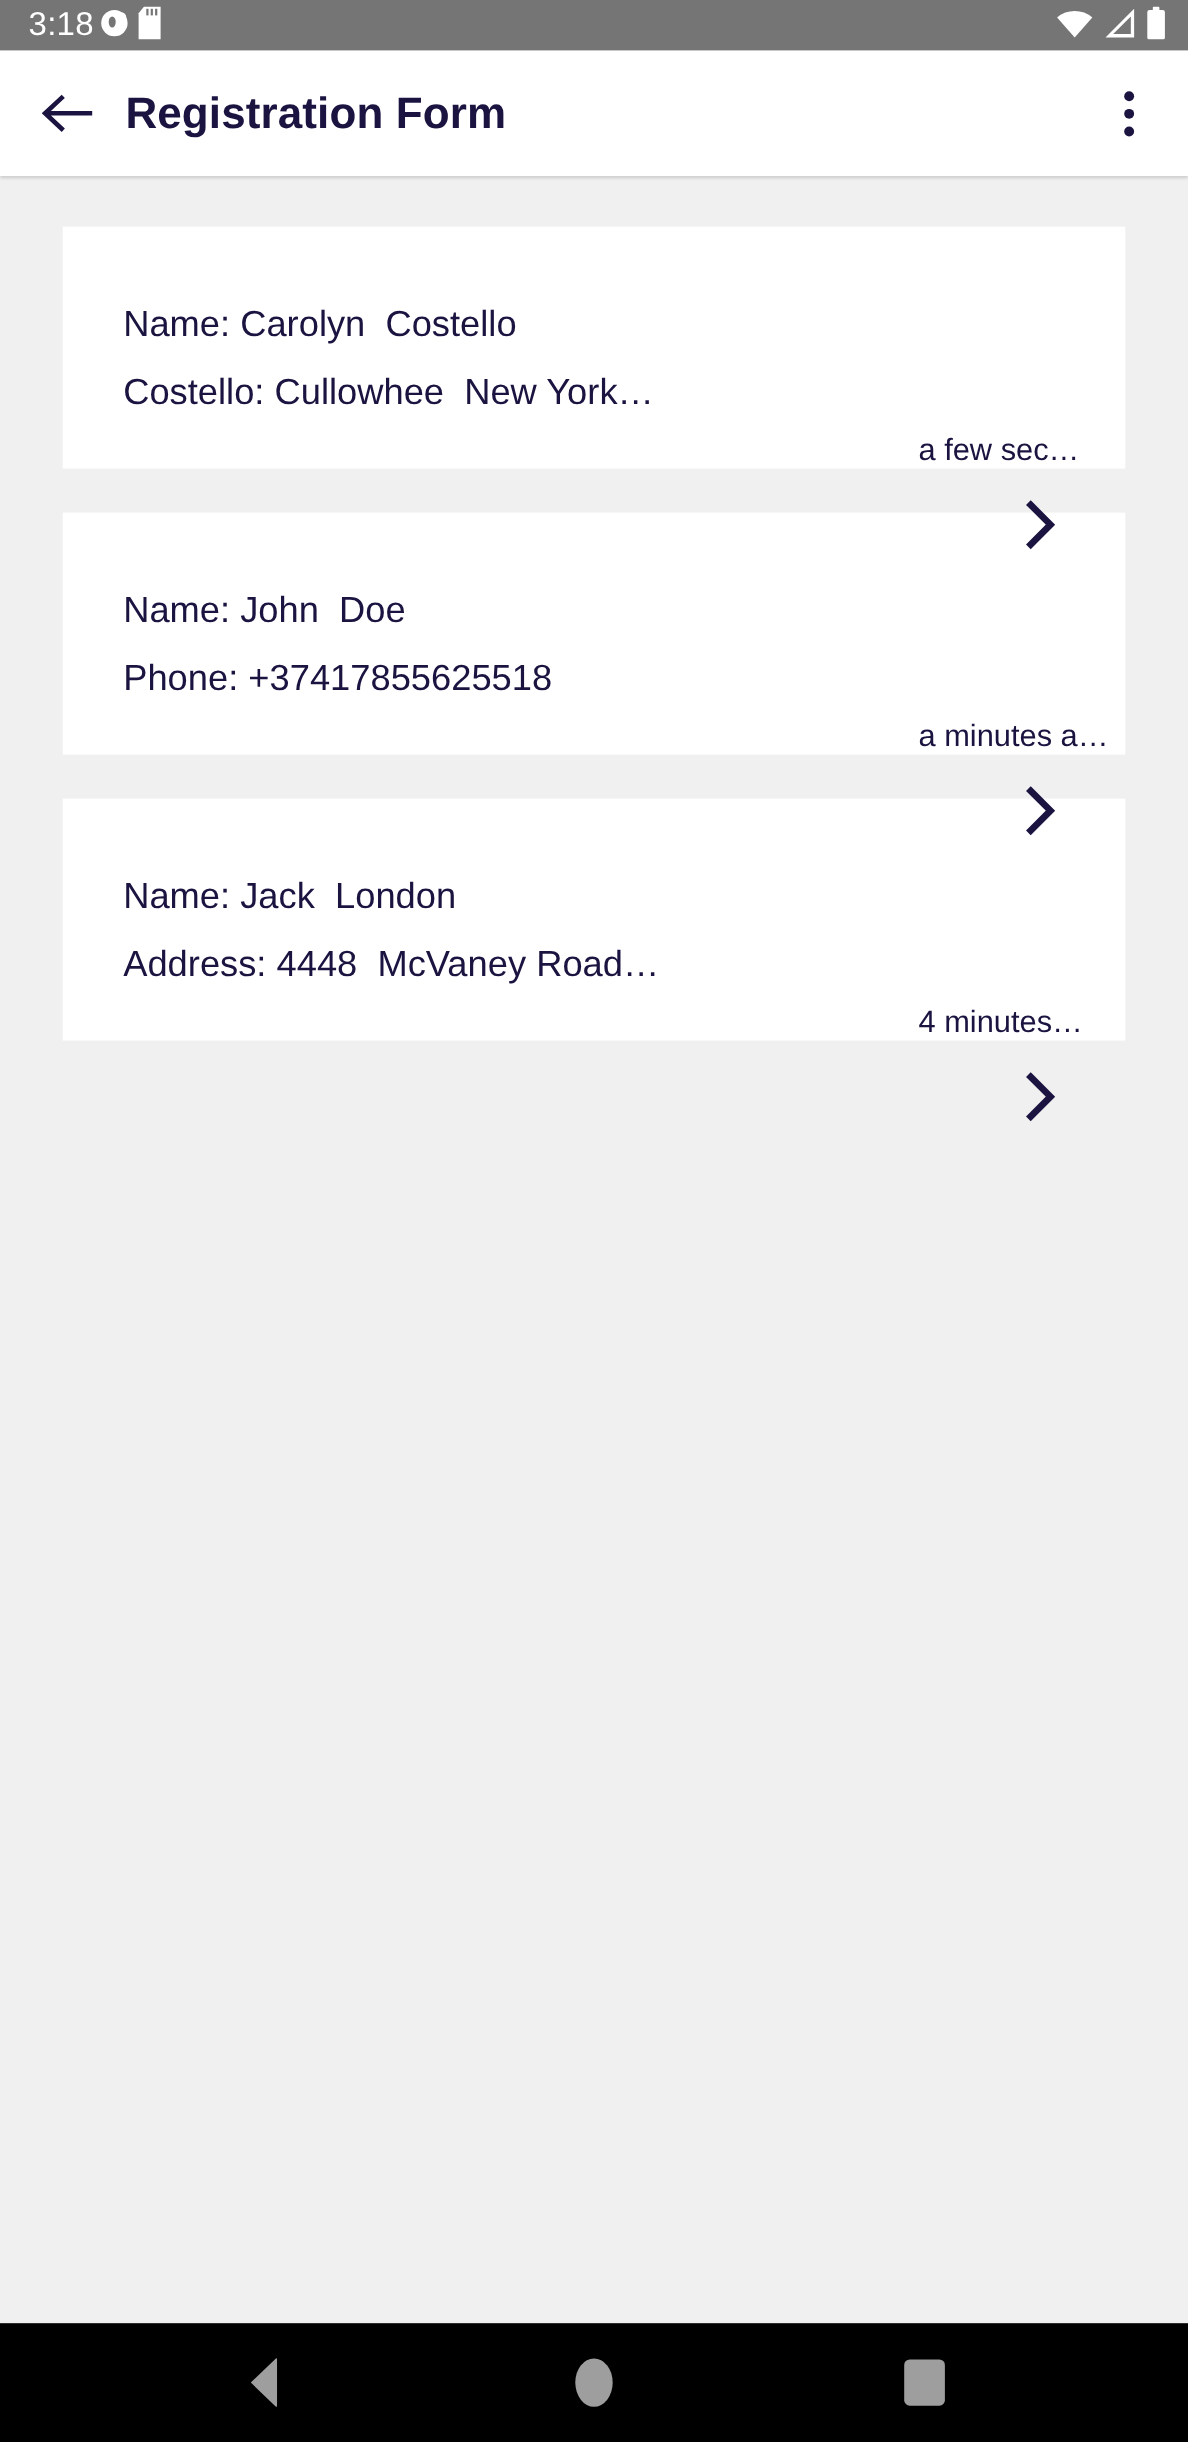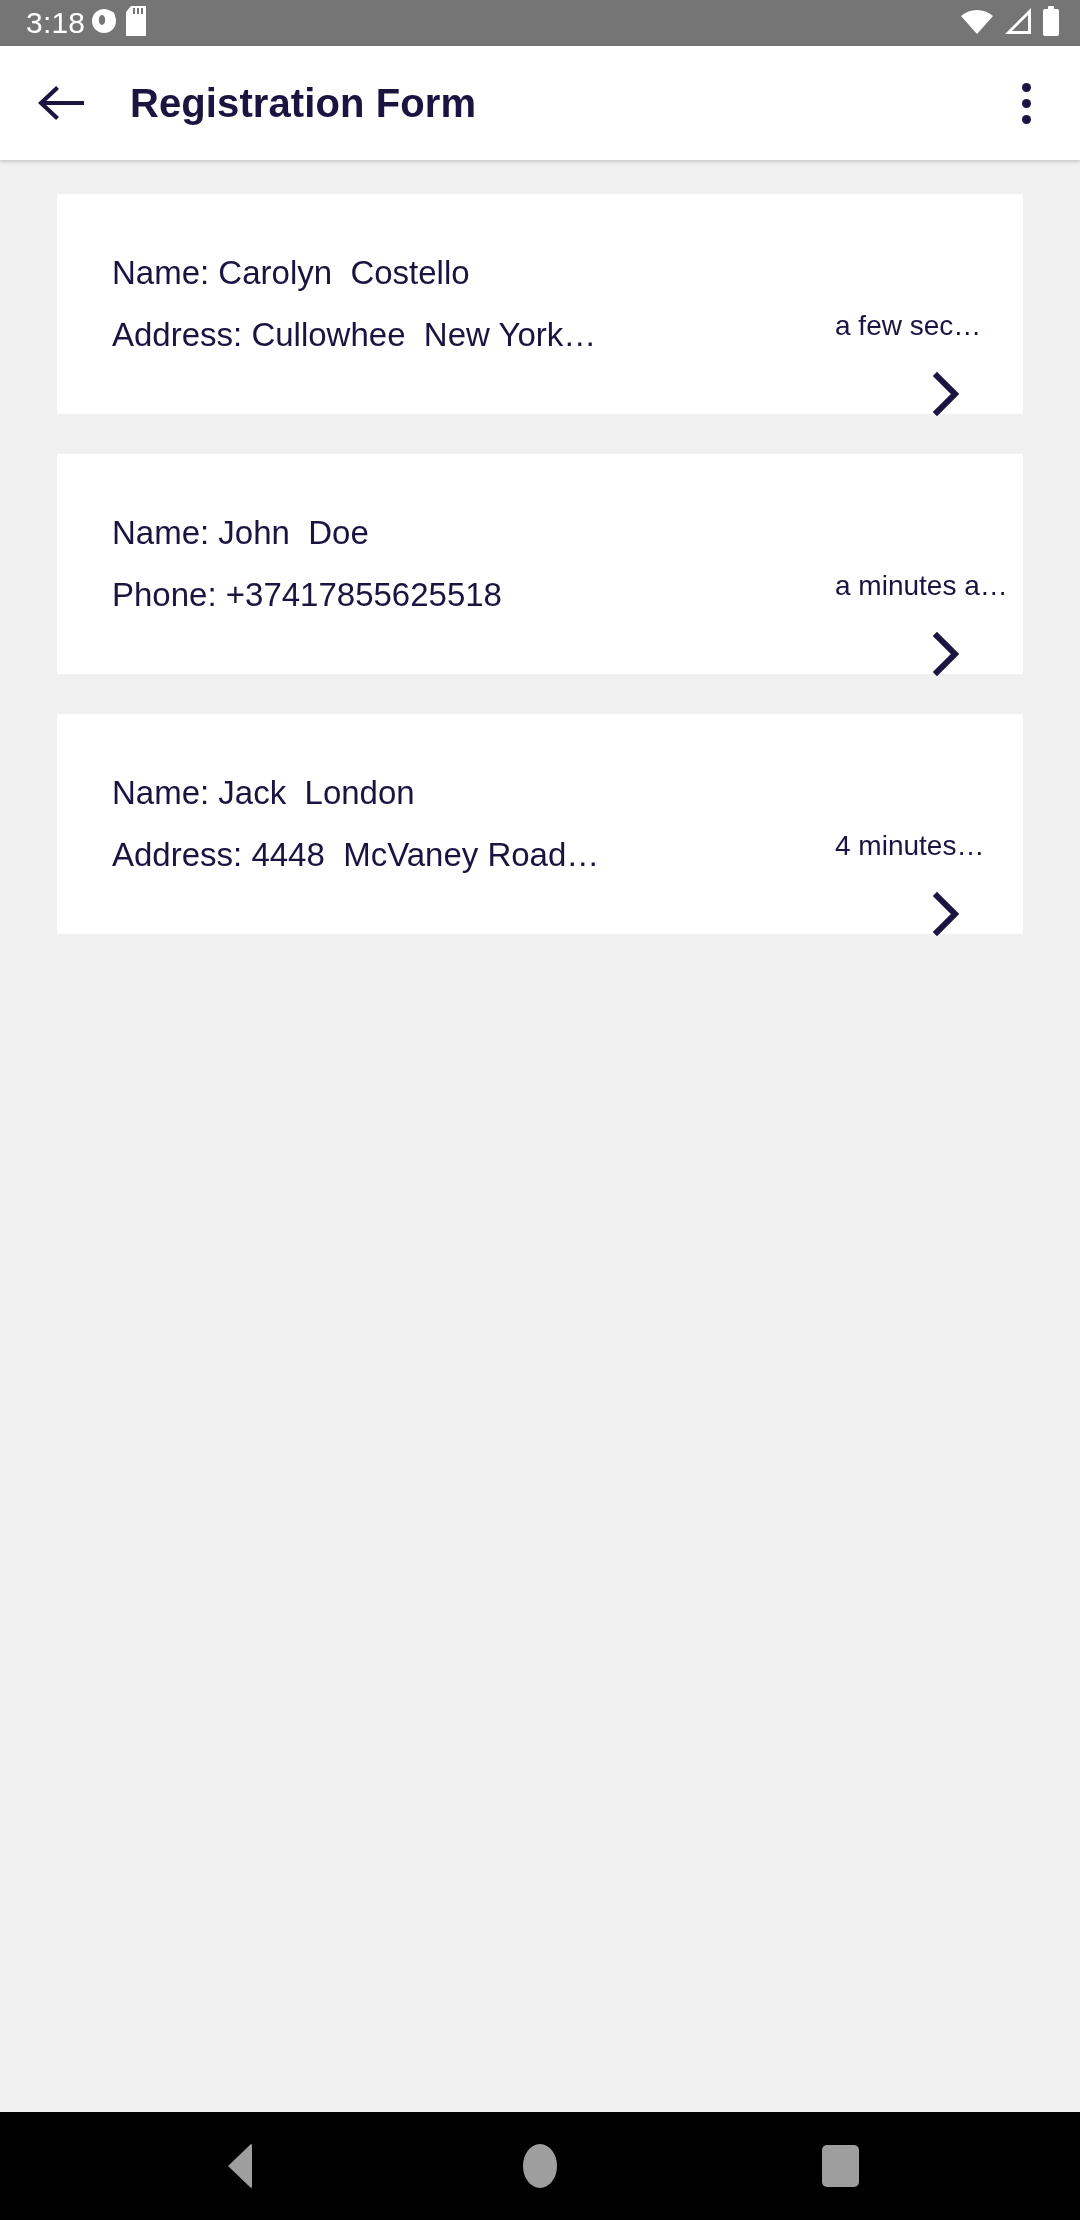--- a/index.html
+++ b/index.html
@@ -74,21 +74,21 @@
     display: flex;
     align-items: center;
     justify-content: center;
     flex: 0 0 auto;
     cursor: pointer;
   }
   .app-title {
     color: #1b1340;
     font-size: 40px;
     font-weight: bold;
-    margin-left: 38px;
+    margin-left: 22px;
     letter-spacing: 0.1px;
     white-space: nowrap;
   }
   .overflow-btn {
     margin-left: auto;
     width: 60px;
     height: 70px;
     display: flex;
     flex-direction: column;
     align-items: center;
@@ -106,24 +106,24 @@
   
   .list {
     flex: 1 1 auto;
     background: #f0f0f0;
     padding-top: 30px;
     box-sizing: border-box;
     overflow: hidden;
   }
   .card {
     background: #ffffff;
-    margin: 4px 57px 40px 57px;
+    margin: 16px 57px 40px 57px;
     min-height: 220px;
     display: flex;
-    align-items: center;
+    align-items: flex-end;
     box-sizing: border-box;
     cursor: pointer;
   }
   .card-body {
     flex: 1 1 auto;
     padding: 50px 0 50px 55px;
     display: flex;
     flex-direction: column;
     justify-content: center;
     gap: 23px;
@@ -257,21 +257,21 @@
       <span class="dot"></span>
       <span class="dot"></span>
     </div>
   </div>
 
   <div class="list">
 
     <div class="card">
       <div class="card-body">
         <div class="card-line">Name: Carolyn  Costello</div>
-        <div class="card-line">Address: Cullowhee  New York…</div>
+        <div class="card-line">Costello: Cullowhee  New York…</div>
       </div>
       <div class="card-side">
         <div class="time-ago">a few sec…</div>
         <span class="chevron">
           <svg width="34" height="46" viewBox="0 0 34 46">
             <path d="M8 5 L26 23 L8 41" stroke="#1b1340" stroke-width="6" fill="none" stroke-linecap="square" stroke-linejoin="miter"></path>
           </svg>
         </span>
       </div>
     </div>

